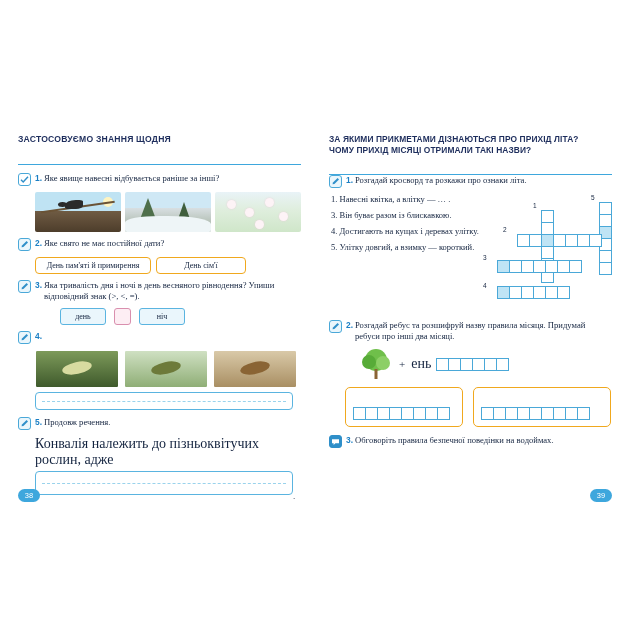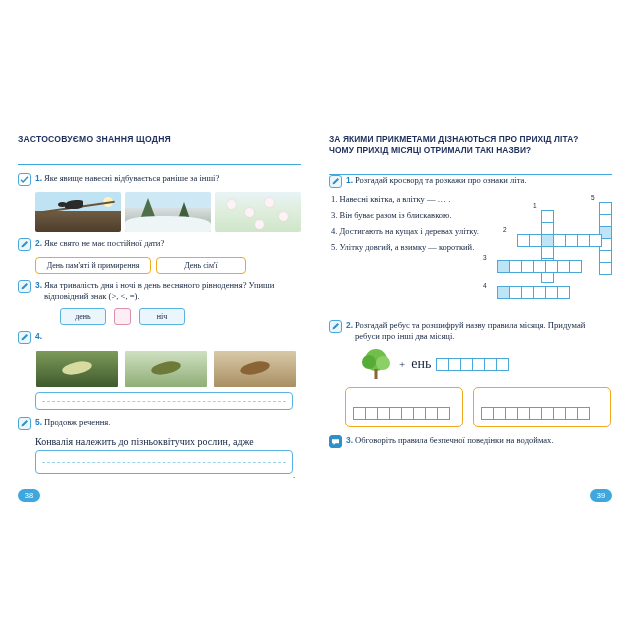--- a/index.html
+++ b/index.html
@@ -94,21 +94,21 @@
     border:1.3px solid #5ab4e0;border-radius:4px;background:#ffffff;
     position:relative;box-sizing:border-box;
   }
   .wbox .dash{
     position:absolute;left:6px;right:6px;height:0;border-top:1px dashed #9ad3ec;
   }
   .wbox.small{height:18px;margin:0 0 7px 17px;width:258px;}
   .wbox.tall{height:24px;margin:0 0 6px 17px;width:258px;}
 
   .sentence{
-    font-family:"Liberation Serif", serif;font-size:10px;color:#13233f;
+    font-family:"Liberation Serif", serif;font-size:14px;color:#13233f;
     margin:2px 0 3px 17px;
   }
   .dotend{font-family:"Liberation Serif", serif;font-size:9px;color:#13233f;}
 
   
   .pagenum{
     position:absolute;bottom:6px;width:22px;height:13px;border-radius:7px;
     background:#3ea7dd;color:#ffffff;
     font-family:"Liberation Sans", sans-serif;font-size:7.5px;
     display:flex;align-items:center;justify-content:center;

